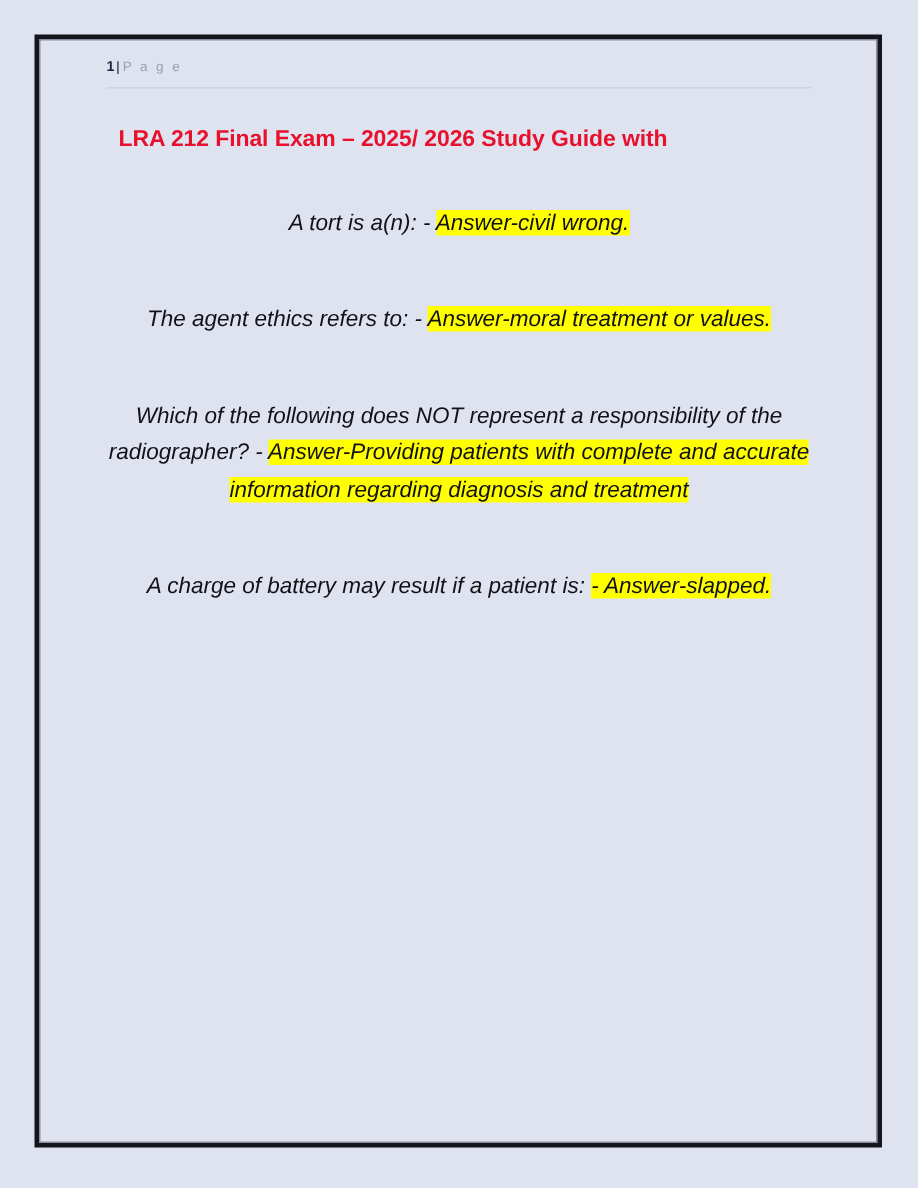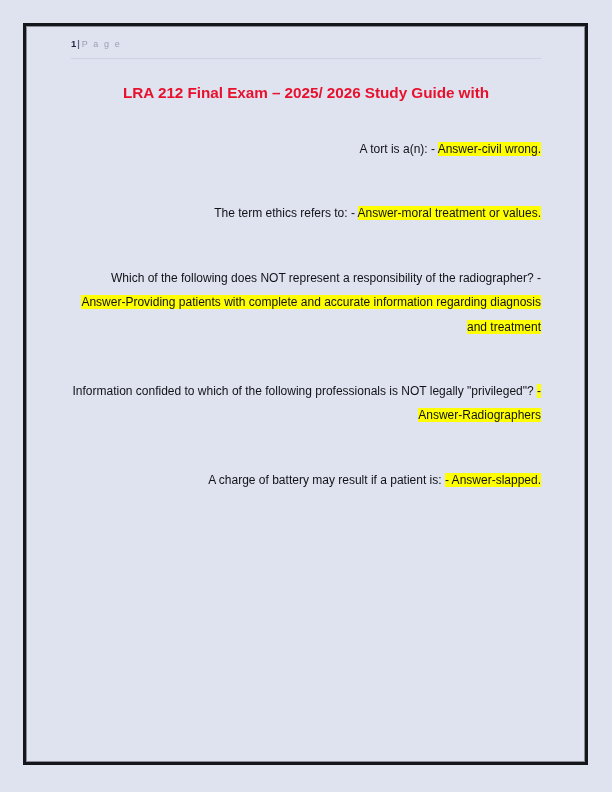--- a/index.html
+++ b/index.html
@@ -72,40 +72,40 @@
   .header-rule {
     margin-top: 3px;
     height: 1px;
     background: #cdd3e4;
     width: 100%;
   }
 
   
   .doc-title {
     margin: 21px 0 0 0;
-    text-align: center;
     color: #e8112d;
     font-weight: bold;
     font-size: 15.3px;
     line-height: 25px;
     padding: 0 8px;
     letter-spacing: -0.05px;
   }
 
   
   .qa-list {
     margin-top: 32px;
   }
   .qa {
-    font-size: 12px;
+    font-size: 15px;
     line-height: 24.4px;
     color: #111216;
     margin-bottom: 40px;
-    text-align: right;
+    text-align: center;
     word-spacing: 0px;
+    font-style: italic;
   }
   .qa:last-child {
     margin-bottom: 0;
   }
   .hl {
     background: #ffff00;
     color: #111216;
     box-decoration-break: clone;
     -webkit-box-decoration-break: clone;
   }
@@ -125,25 +125,24 @@
     <div class="header-rule"></div>
 
     <div class="doc-title">
       <span>LRA 212 Final Exam – 2025/ 2026 Study Guide with</span><br>
     </div>
 
     <div class="qa-list">
 
       <p class="qa"><span>A tort is a(n): - </span><span class="hl">Answer-civil wrong.</span></p>
 
-      <p class="qa"><span>The term ethics refers to: - </span><span class="hl">Answer-moral treatment or values.</span></p>
+      <p class="qa"><span>The agent ethics refers to: - </span><span class="hl">Answer-moral treatment or values.</span></p>
 
       <p class="qa"><span>Which of the following does NOT represent a responsibility of the radiographer? - </span><span class="hl">Answer-Providing patients with complete and accurate information regarding diagnosis and treatment</span></p>
 
-      <p class="qa"><span>Information confided to which of the following professionals is NOT legally "privileged"? </span><span class="hl">- Answer-Radiographers</span></p>
 
 
       <p class="qa"><span>A charge of battery may result if a patient is: </span><span class="hl">- Answer-slapped.</span></p>
 
     </div>
 
   </div>
 </div>
 
 </body></html>

